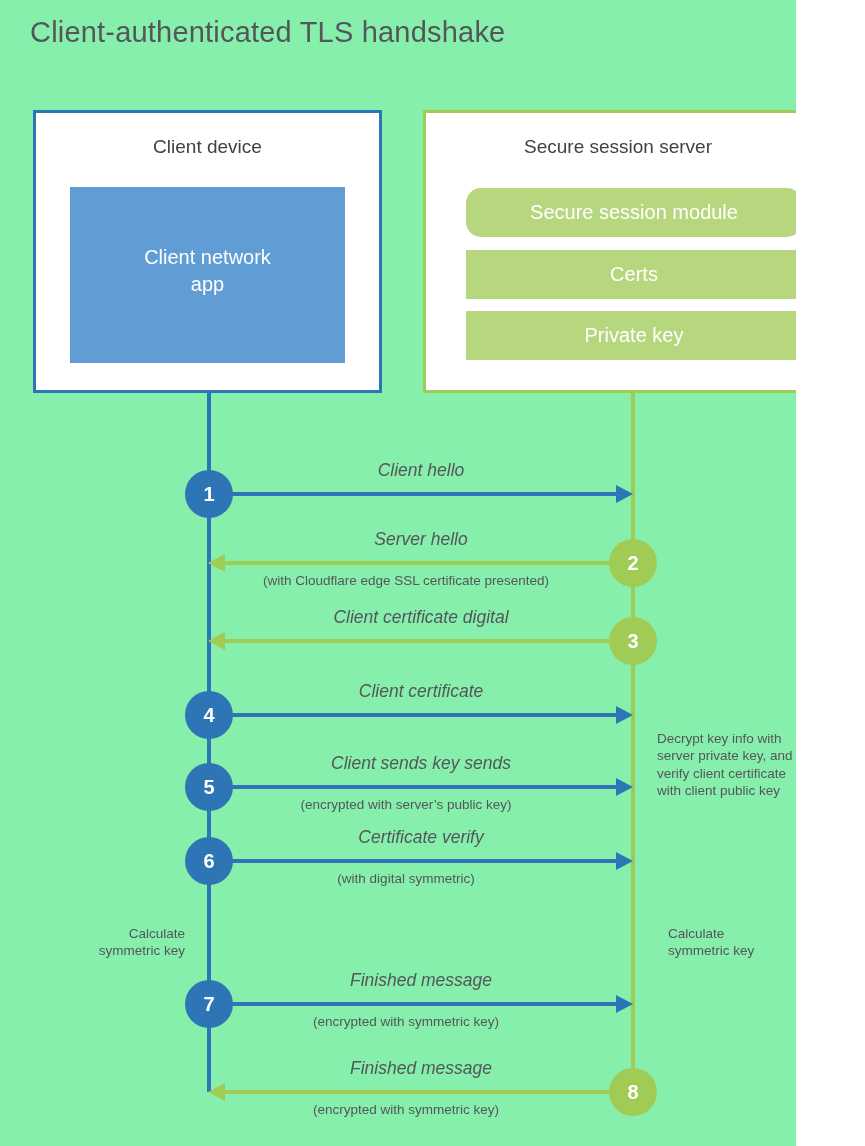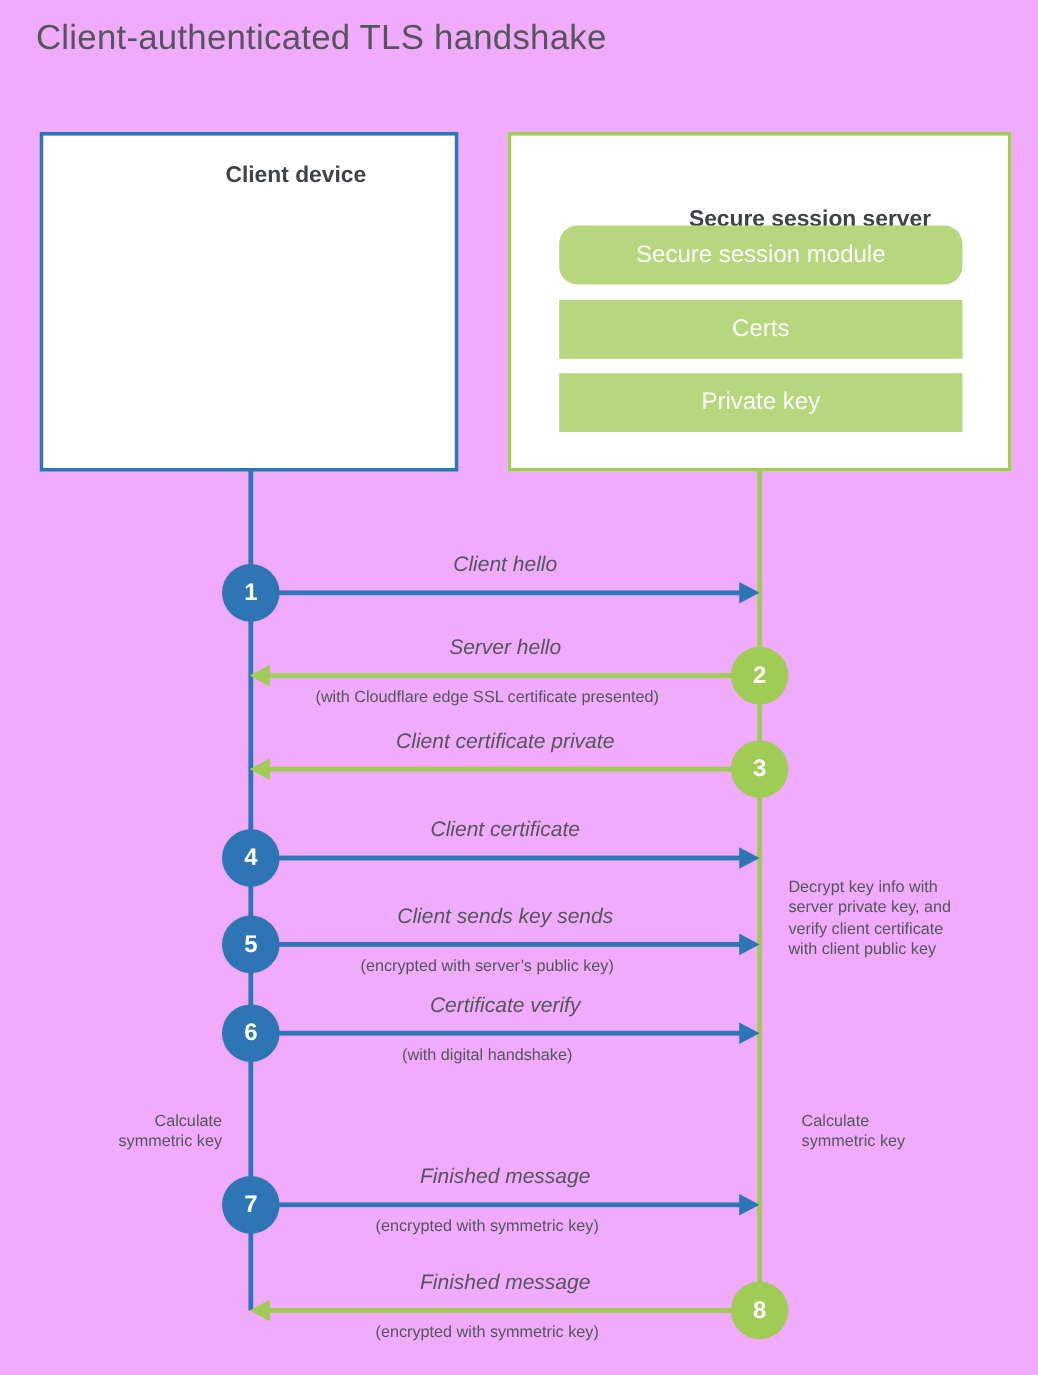--- a/index.html
+++ b/index.html
@@ -6,31 +6,31 @@
     --blue:#2e75b5;
     --blue-fill:#609dd4;
     --green:#a0cb55;
     --green-fill:#b7d77e;
     --title-gray:#55565a;
     --heading-dark:#3f4246;
     --label-gray:#54565a;
   }
   html,body{margin:0;padding:0;background:#ffffff;}
   body{font-family:"Liberation Sans","DejaVu Sans",sans-serif;}
-  #canvas{position:relative;width:865px;height:1146px;background:#f0abfc;overflow:hidden;}
+  #canvas{position:relative;width:796px;height:1146px;background:#86efac;overflow:hidden;}
 
   .page-title{position:absolute;left:30px;top:16px;font-size:29px;font-weight:300;color:var(--title-gray);letter-spacing:.2px;}
 
   
   .entity-box{position:absolute;box-sizing:border-box;background:#fff;}
   .client-box{left:33px;top:110px;width:349px;height:283px;border:3px solid var(--blue);}
   .server-box{left:423px;top:110px;width:420px;height:283px;border:3px solid var(--green);}
-  .entity-title{position:absolute;text-align:center;font-size:19px;font-weight:bold;color:var(--heading-dark);padding-left:39px;}
+  .entity-title{position:absolute;text-align:center;font-size:19px;font-weight:normal;color:var(--heading-dark);}
   .client-title{left:33px;top:136px;width:349px;}
-  .server-title{left:426px;top:136px;width:420px;margin-top:36px;}
+  .server-title{left:408px;top:136px;width:420px;}
 
   .app-rect{position:absolute;left:70px;top:187px;width:275px;height:176px;background:var(--blue-fill);
     display:flex;align-items:center;justify-content:center;text-align:center;
     color:#fff;font-size:20px;line-height:1.35;white-space:pre-line;padding-bottom:8px;box-sizing:border-box;}
 
   .server-bar{position:absolute;left:466px;width:336px;height:49px;background:var(--green-fill);
     color:#fff;font-size:20px;text-align:center;line-height:49px;}
   .bar-1{top:188px;border-radius:15px;} .bar-2{top:250px;} .bar-3{top:311px;}
 
   
@@ -68,20 +68,22 @@
 </style>
 </head>
 <body>
 
 <div id="canvas">
 
   <div class="page-title">Client-authenticated TLS handshake</div>
 
   <div class="entity-box client-box"></div>
   <div class="entity-title client-title">Client device</div>
+  <div class="app-rect">Client network
+app</div>
 
   <div class="entity-box server-box"></div>
   <div class="entity-title server-title">Secure session server</div>
   <div class="server-bar bar-1">Secure session module</div>
   <div class="server-bar bar-2">Certs</div>
   <div class="server-bar bar-3">Private key</div>
 
   <div class="lifeline blue"></div>
   <div class="lifeline green"></div>
 
@@ -97,21 +99,21 @@
     <div class="arrow-line"></div>
     <div class="arrow-head"></div>
     <div class="msg-label">Server hello</div>
     <div class="msg-sub">(with Cloudflare edge SSL certificate presented)</div>
     <div class="step-circle">2</div>
   </div>
 
   <div class="row row3 green">
     <div class="arrow-line"></div>
     <div class="arrow-head"></div>
-    <div class="msg-label">Client certificate private</div>
+    <div class="msg-label">Client certificate digital</div>
 
     <div class="step-circle">3</div>
   </div>
 
   <div class="row row4 blue">
     <div class="arrow-line"></div>
     <div class="arrow-head"></div>
     <div class="msg-label">Client certificate</div>
 
     <div class="step-circle">4</div>
@@ -122,21 +124,21 @@
     <div class="arrow-head"></div>
     <div class="msg-label">Client sends key sends</div>
     <div class="msg-sub">(encrypted with server’s public key)</div>
     <div class="step-circle">5</div>
   </div>
 
   <div class="row row6 blue">
     <div class="arrow-line"></div>
     <div class="arrow-head"></div>
     <div class="msg-label">Certificate verify</div>
-    <div class="msg-sub">(with digital handshake)</div>
+    <div class="msg-sub">(with digital symmetric)</div>
     <div class="step-circle">6</div>
   </div>
 
   <div class="row row7 blue">
     <div class="arrow-line"></div>
     <div class="arrow-head"></div>
     <div class="msg-label">Finished message</div>
     <div class="msg-sub">(encrypted with symmetric key)</div>
     <div class="step-circle">7</div>
   </div>

